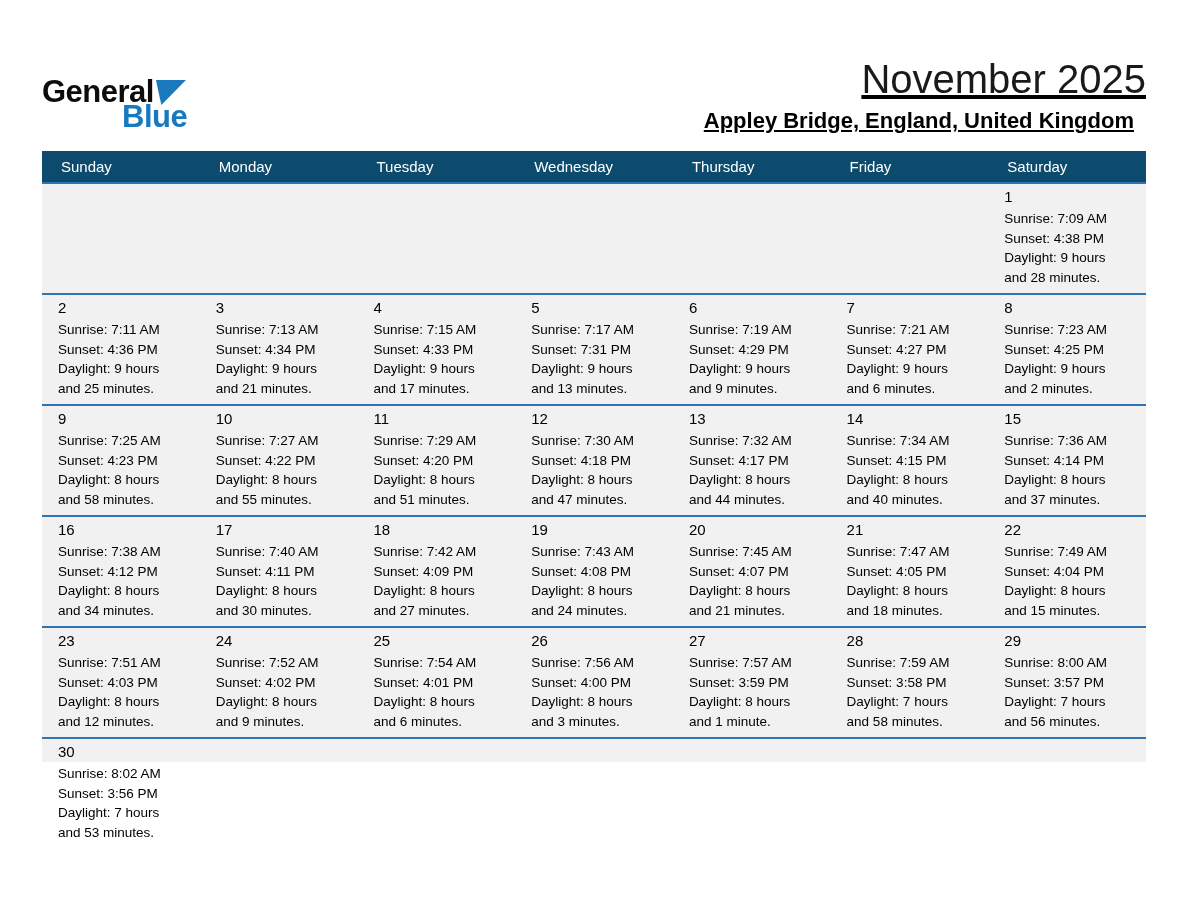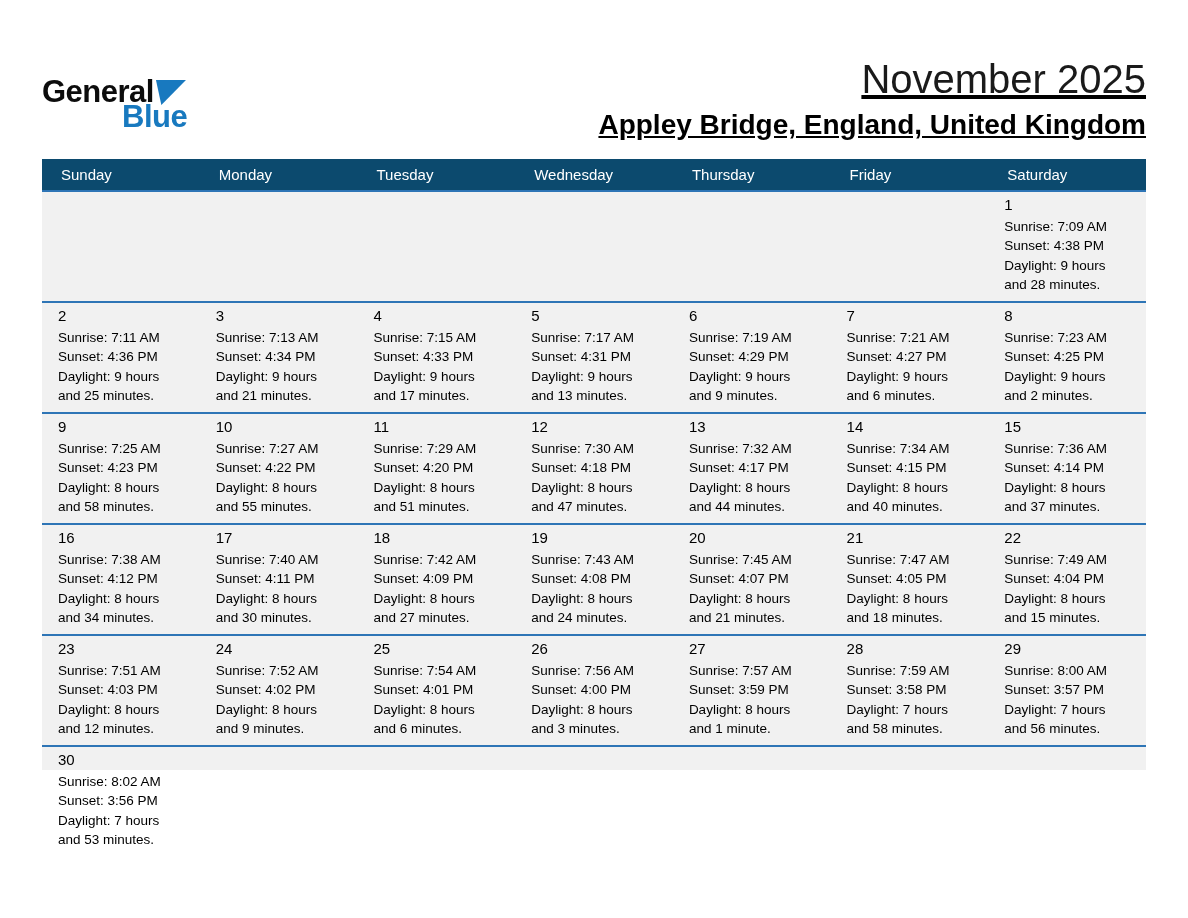--- a/index.html
+++ b/index.html
@@ -51,22 +51,22 @@
   }
   .titles { text-align: right; text-decoration: underline; }
   .page-title {
     margin: 0;
     font-size: 40px;
     font-weight: 400;
     color: #1a1a1a;
     line-height: 1.15;
   }
   .page-subtitle {
-    margin: 6px 0 0 0;
-    font-size: 28px;
+    margin: 6px 12px 0 0;
+    font-size: 22px;
     font-weight: 700;
     color: #000;
     line-height: 1.2;
   }
   
   .calendar { margin-top: 17px; }
   .weekday-row {
     display: flex;
     background: #0c4a6e;
     height: 31px;
@@ -172,21 +172,21 @@
           <div class="day-cell">
             <div class="day-number">4</div>
             <div class="day-line">Sunrise: 7:15 AM</div>
             <div class="day-line">Sunset: 4:33 PM</div>
             <div class="day-line">Daylight: 9 hours</div>
             <div class="day-line">and 17 minutes.</div>
           </div>
           <div class="day-cell">
             <div class="day-number">5</div>
             <div class="day-line">Sunrise: 7:17 AM</div>
-            <div class="day-line">Sunset: 4:31 PM</div>
+            <div class="day-line">Sunset: 7:31 PM</div>
             <div class="day-line">Daylight: 9 hours</div>
             <div class="day-line">and 13 minutes.</div>
           </div>
           <div class="day-cell">
             <div class="day-number">6</div>
             <div class="day-line">Sunrise: 7:19 AM</div>
             <div class="day-line">Sunset: 4:29 PM</div>
             <div class="day-line">Daylight: 9 hours</div>
             <div class="day-line">and 9 minutes.</div>
           </div>

